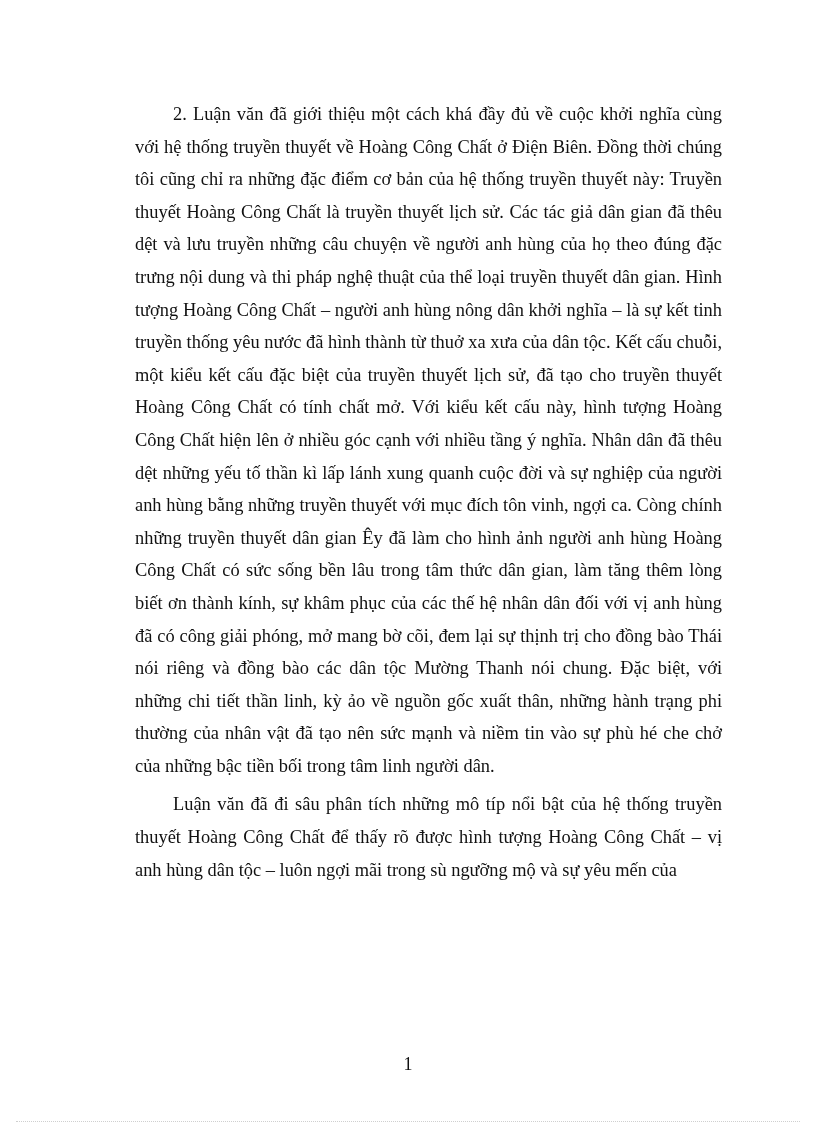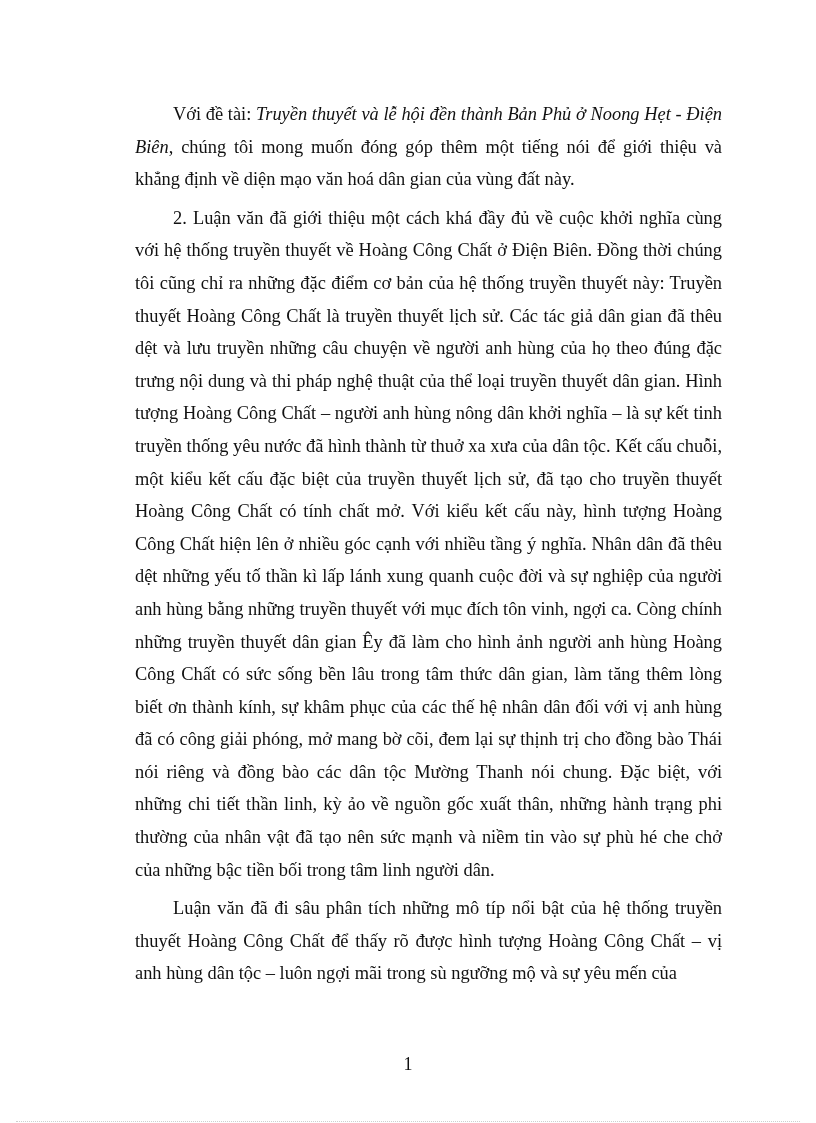--- a/index.html
+++ b/index.html
@@ -23,19 +23,18 @@
   .page-edge {
     position:absolute; left:16px; right:16px; top:1121px; height:0;
     border-top:1px dotted #cfcfcf;
   }
 </style>
 </head>
 <body>
 
 <div class="page">
   <div class="content">
-    <p><span>Với đề tài: </span><em>Truyền thuyết và lễ hội đền thành Bản Phủ ở Noong Hẹt - Điện Biên</em><span>, chúng tôi mong muốn đóng góp thêm một tiếng nói để giới thiệu và khẳng định về diện mạo văn hoá dân gian của vùng đất này.</span></p>
     <p>2. Luận văn đã giới thiệu một cách khá đầy đủ về cuộc khởi nghĩa cùng với hệ thống truyền thuyết về Hoàng Công Chất ở Điện Biên. Đồng thời chúng tôi cũng chỉ ra những đặc điểm cơ bản của hệ thống truyền thuyết này: Truyền thuyết Hoàng Công Chất là truyền thuyết lịch sử. Các tác giả dân gian đã thêu dệt và lưu truyền những câu chuyện về người anh hùng của họ theo đúng đặc trưng nội dung và thi pháp nghệ thuật của thể loại truyền thuyết dân gian. Hình tượng Hoàng Công Chất – người anh hùng nông dân khởi nghĩa – là sự kết tinh truyền thống yêu nước đã hình thành từ thuở xa xưa của dân tộc. Kết cấu chuỗi, một kiểu kết cấu đặc biệt của truyền thuyết lịch sử, đã tạo cho truyền thuyết Hoàng Công Chất có tính chất mở. Với kiểu kết cấu này, hình tượng Hoàng Công Chất hiện lên ở nhiều góc cạnh với nhiều tầng ý nghĩa. Nhân dân đã thêu dệt những yếu tố thần kì lấp lánh xung quanh cuộc đời và sự nghiệp của người anh hùng bằng những truyền thuyết với mục đích tôn vinh, ngợi ca. Còng chính những truyền thuyết dân gian Êy đã làm cho hình ảnh người anh hùng Hoàng Công Chất có sức sống bền lâu trong tâm thức dân gian, làm tăng thêm lòng biết ơn thành kính, sự khâm phục của các thế hệ nhân dân đối với vị anh hùng đã có công giải phóng, mở mang bờ cõi, đem lại sự thịnh trị cho đồng bào Thái nói riêng và đồng bào các dân tộc Mường Thanh nói chung. Đặc biệt, với những chi tiết thần linh, kỳ ảo về nguồn gốc xuất thân, những hành trạng phi thường của nhân vật đã tạo nên sức mạnh và niềm tin vào sự phù hé che chở của những bậc tiền bối trong tâm linh người dân.</p>
     <p>Luận văn đã đi sâu phân tích những mô típ nổi bật của hệ thống truyền thuyết Hoàng Công Chất để thấy rõ được hình tượng Hoàng Công Chất – vị anh hùng dân tộc – luôn ngợi mãi trong sù ngưỡng mộ và sự yêu mến của</p>
   </div>
   <div class="page-number">1</div>
   <div class="page-edge"></div>
 </div>
 
 </body></html>

